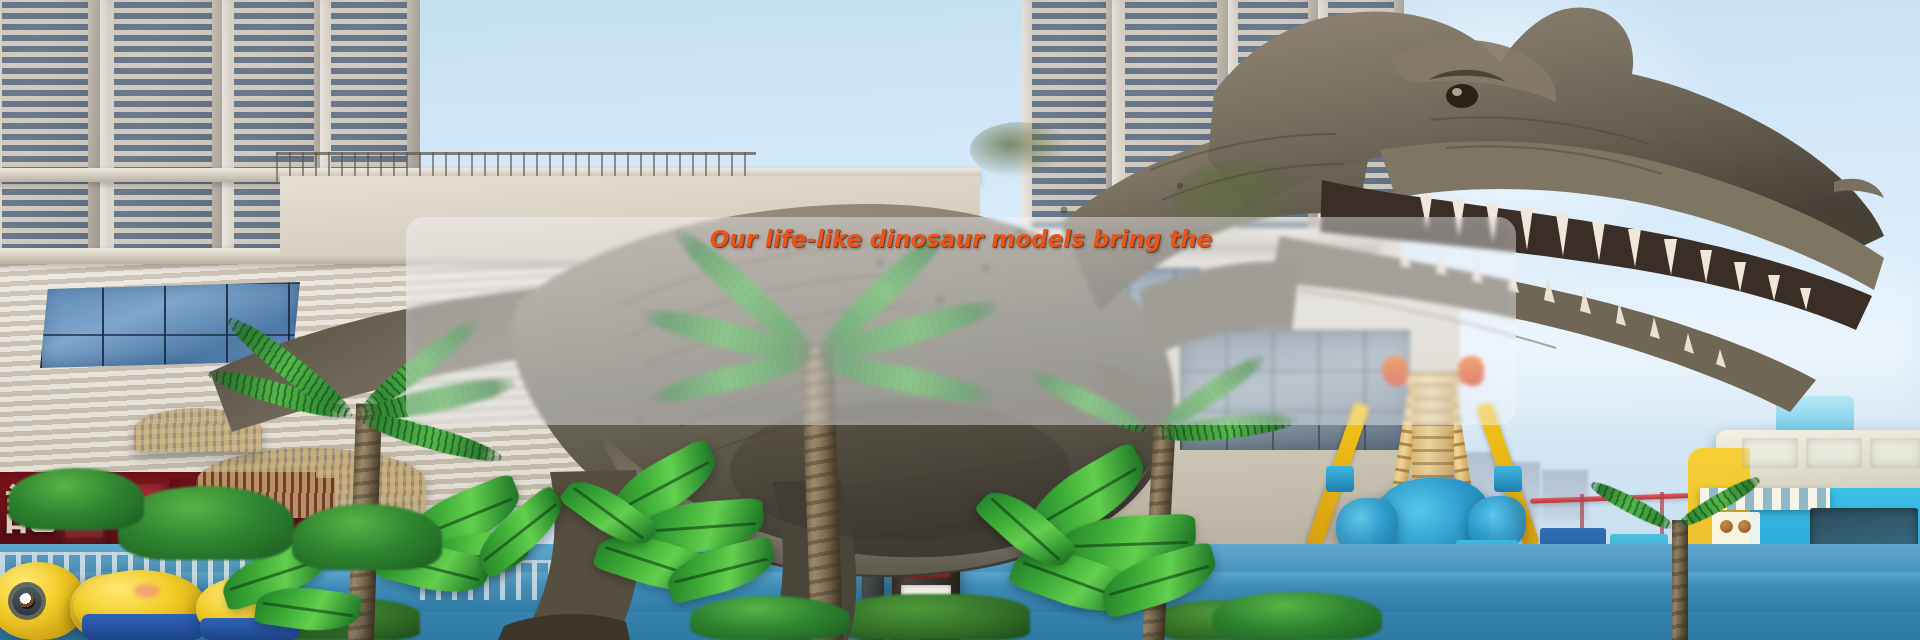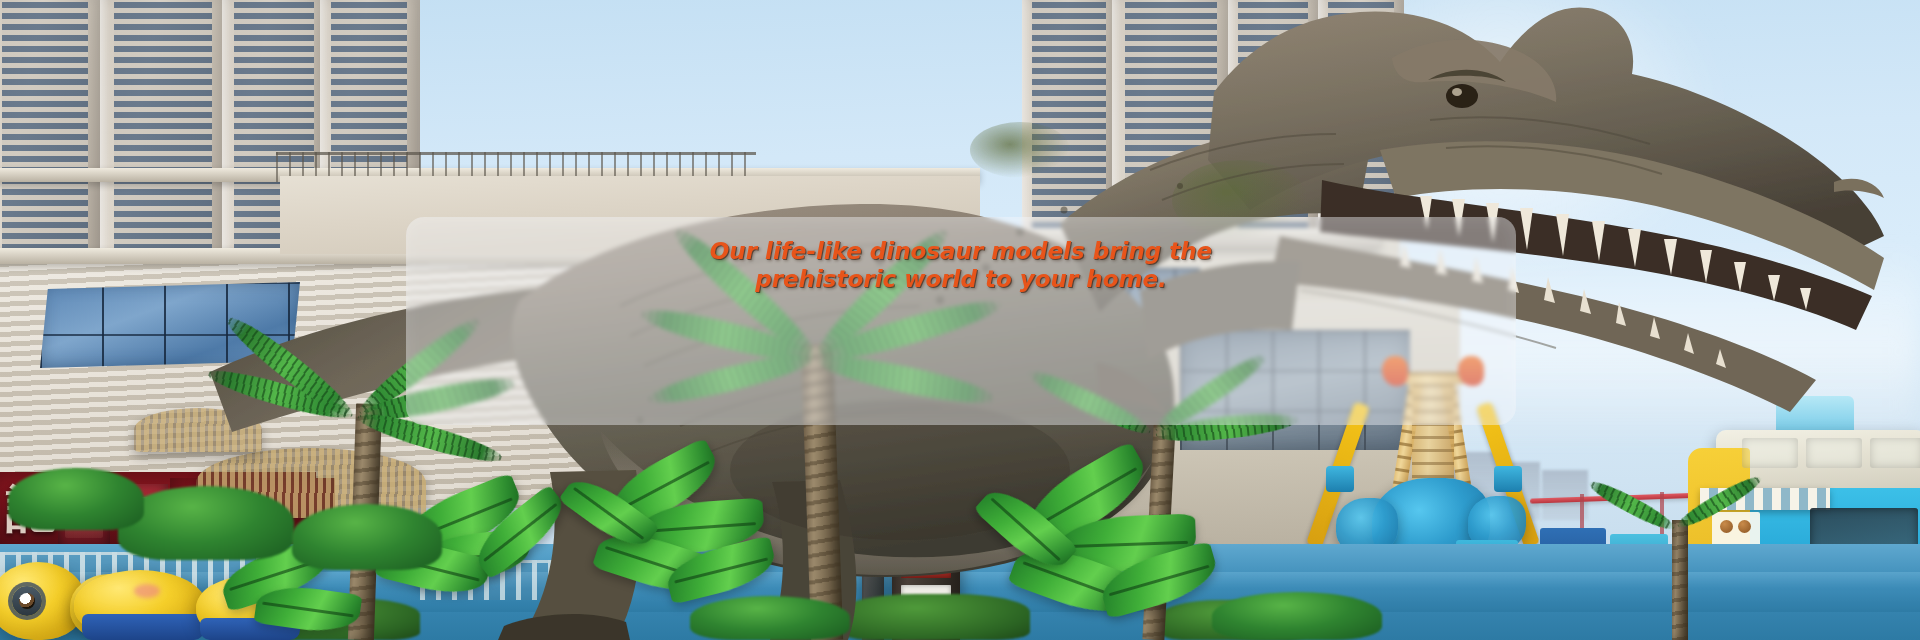--- a/index.html
+++ b/index.html
@@ -409,21 +409,20 @@
     letter-spacing:-0.5px;
     color:#F4520E;
     white-space:nowrap;
     text-shadow:
        2px 2px 0 rgba(60,28,12,.85),
        3px 3px 2px rgba(40,18,8,.55),
       -1px -1px 0 rgba(255,170,120,.25);
     line-height:1.15;
   }
   #subtitle {
-    margin-top:12px;
     font-family:"DejaVu Sans", sans-serif;
     font-size:23px;
     font-weight:700;
     font-style:italic;
     color:#E8541A;
     text-align:center;
     line-height:1.22;
     text-shadow:
       1px 1px 0 rgba(60,30,14,.62),
       2px 2px 3px rgba(40,20,10,.35);
@@ -836,17 +835,16 @@
   <div class="palm-trunk" style="left:1672px;top:520px;width:16px;height:120px;"></div>
   <div class="frond" style="left:1678px;top:518px;width:96px;height:16px;transform:rotate(-30deg);"></div>
   <div class="frond" style="left:1674px;top:520px;width:96px;height:16px;transform:rotate(208deg);"></div>
 
 
   <div id="overlay-panel"></div>
 
   <div id="hero-text">
     <div id="subtitle">
       <span class="sub-line">Our life-like dinosaur models bring the</span>
-      <span class="sub-line">prehistoric world to your home.</span>
     </div>
   </div>
 
 </div>
 
 </body></html>

